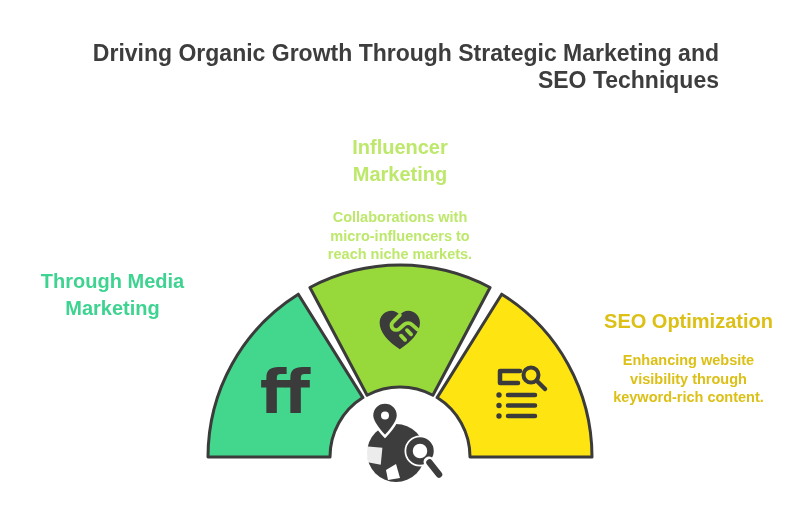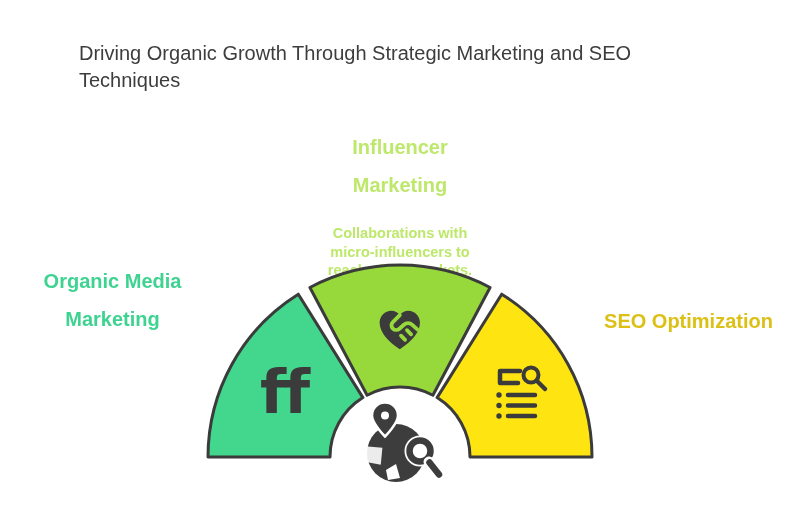--- a/index.html
+++ b/index.html
@@ -6,29 +6,29 @@
   html, body { width: 799px; height: 528px; }
   body {
     position: relative;
     background: #FFFFFF;
     font-family: "Liberation Sans", sans-serif;
     overflow: hidden;
   }
   .title {
     position: absolute;
     top: 40px; left: 79px; width: 640px;
-    text-align: left;
-    font-size: 20px; font-weight: normal;
+    text-align: right;
+    font-size: 23px; font-weight: bold;
     line-height: 27px;
     color: #3D3D3D;
   }
   .section { position: absolute; text-align: center; }
   .section h2 {
-    font-size: 20px; font-weight: bold; line-height: 38px;
-    margin: 10px auto;
+    font-size: 20px; font-weight: bold; line-height: 27px;
+    margin: 16px auto;
   }
   .section p {
     font-size: 14.5px; font-weight: bold; line-height: 18.5px;
     margin: 0 auto;
   }
   .sec-influencer { top: 118px; left: 290px; width: 220px; color: #BDE86B; }
   .sec-influencer h2 { width: 150px; }
   .sec-influencer p { width: 175px; margin-top: 20px; }
   .sec-social { top: 252px; left: 10px; width: 205px; color: #3FD392; }
   .sec-social h2 { width: 150px; }
@@ -42,25 +42,26 @@
 <body>
 
 <div class="title">Driving Organic Growth Through Strategic Marketing and SEO Techniques</div>
 
 <div class="section sec-influencer">
   <h2>Influencer Marketing</h2>
   <p>Collaborations with micro-influencers to reach niche markets.</p>
 </div>
 
 <div class="section sec-social">
-  <h2>Organic Media Marketing</h2>
+  <h2>Through Media Marketing</h2>
 </div>
 
 <div class="section sec-seo">
   <h2>SEO Optimization</h2>
+  <p>Enhancing website visibility through keyword-rich content.</p>
 </div>
 
 <svg class="gauge-svg" width="799" height="528" viewBox="0 0 799 528">
 
   <path d="M298.3 294.2 A192 192 0 0 0 208 457 L330 457 A70 70 0 0 1 362.9 397.6 Z" stroke="#3B3B3B" stroke-width="3" stroke-linejoin="round" fill="#42D78C"></path>
 
   <path d="M490.1 287.5 A192 192 0 0 0 309.9 287.5 L367.1 395.2 A70 70 0 0 1 432.9 395.2 Z" stroke="#3B3B3B" stroke-width="3" stroke-linejoin="round" fill="#97D83B"></path>
 
   <path d="M592 457 A192 192 0 0 0 501.7 294.2 L437.1 397.6 A70 70 0 0 1 470 457 Z" stroke="#3B3B3B" stroke-width="3" stroke-linejoin="round" fill="#FEE512"></path>
 

